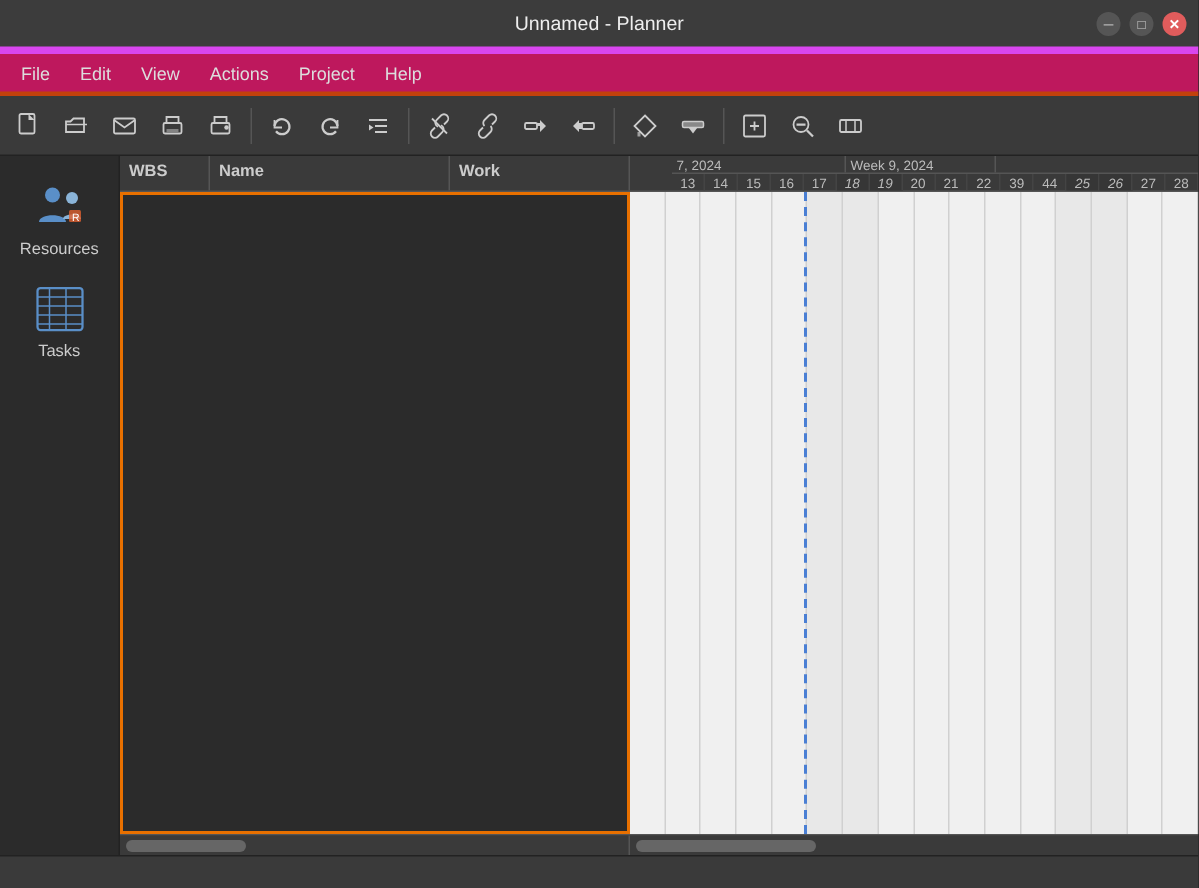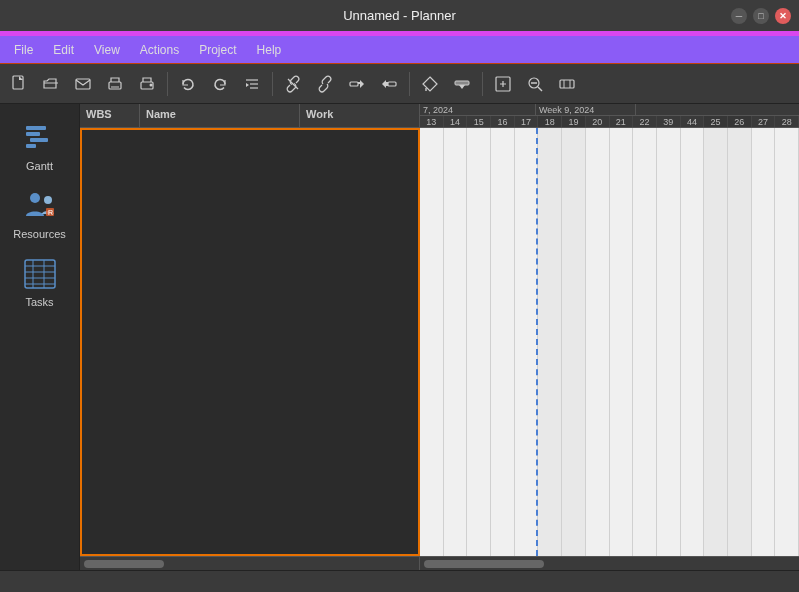--- a/index.html
+++ b/index.html
@@ -33,26 +33,26 @@
       border-radius: 50%;
       display: flex; align-items: center; justify-content: center;
       font-size: 9px; cursor: pointer;
     }
     .win-btn.minimize { background: #555; color: #ccc; }
     .win-btn.maximize { background: #555; color: #ccc; }
     .win-btn.close { background: #e05c5c; color: #fff; font-weight: bold; }
 
     
     #menubar {
-      background: #8b5cf6;
+      background: #be185d;
       height: 28px;
       display: flex;
       align-items: center;
       padding: 0 4px;
-      border-bottom: 1px solid #c2410c;
+      border-bottom: 3px solid #c2410c;
     }
     .menu-item {
       padding: 3px 10px;
       color: #ddd;
       font-size: 12px;
       cursor: pointer;
       border-radius: 3px;
     }
 
     
@@ -157,20 +157,21 @@
       width: 100px;
       padding: 4px 6px;
       font-size: 11px;
       color: #ccc;
       font-weight: bold;
     }
     .right-header {
       flex: 1;
       overflow: hidden;
       position: relative;
+      margin-left: 28px;
     }
     .week-row {
       display: flex;
       height: 12px;
       border-bottom: 1px solid #555;
     }
     .week-label {
       font-size: 9px;
       color: #bbb;
       padding: 1px 3px;
@@ -185,20 +186,21 @@
     .day-cell {
       width: 28px;
       font-size: 9px;
       color: #bbb;
       text-align: center;
       border-right: 1px solid #444;
       line-height: 12px;
     }
     .day-cell.weekend {
       background: #363636;
+      font-style: italic;
     }
 
     
     #data-area {
       display: flex;
       flex: 1;
       overflow: hidden;
     }
     .left-pane {
       min-width: 340px;
@@ -429,31 +431,20 @@
         <rect x="2" y="5" width="14" height="8" rx="1" fill="none" stroke="#ccc" stroke-width="1.2"></rect>
         <line x1="6" y1="5" x2="6" y2="13" stroke="#ccc" stroke-width="1"></line>
         <line x1="12" y1="5" x2="12" y2="13" stroke="#ccc" stroke-width="1"></line>
       </svg>
   </div>
 </div>
 
 <div id="main">
 
   <div id="sidebar">
-    <div class="sidebar-item">
-      <div class="icon-box">
-        <svg width="36" height="36" viewBox="0 0 36 36">
-          <rect x="4" y="6" width="20" height="4" rx="1" fill="#5a8fc8"></rect>
-          <rect x="4" y="12" width="14" height="4" rx="1" fill="#5a8fc8"></rect>
-          <rect x="8" y="18" width="18" height="4" rx="1" fill="#5a8fc8"></rect>
-          <rect x="4" y="24" width="10" height="4" rx="1" fill="#5a8fc8"></rect>
-        </svg>
-      </div>
-      <span class="label">Gantt</span>
-    </div>
     <div class="sidebar-item">
       <div class="icon-box">
         <svg width="36" height="36" viewBox="0 0 36 36">
           <circle cx="13" cy="10" r="5" fill="#5a8fc8"></circle>
           <path d="M4 28c0-6 18-6 18 0" fill="#5a8fc8"></path>
           <circle cx="26" cy="12" r="4" fill="#8ab4d8"></circle>
           <path d="M20 26c0-4 12-4 12 0" fill="#8ab4d8"></path>
           <rect x="24" y="20" width="8" height="8" rx="1" fill="#e06030" opacity="0.8"></rect>
           <text x="26" y="27" font-size="7" fill="white" font-family="Arial">R</text>
         </svg>

